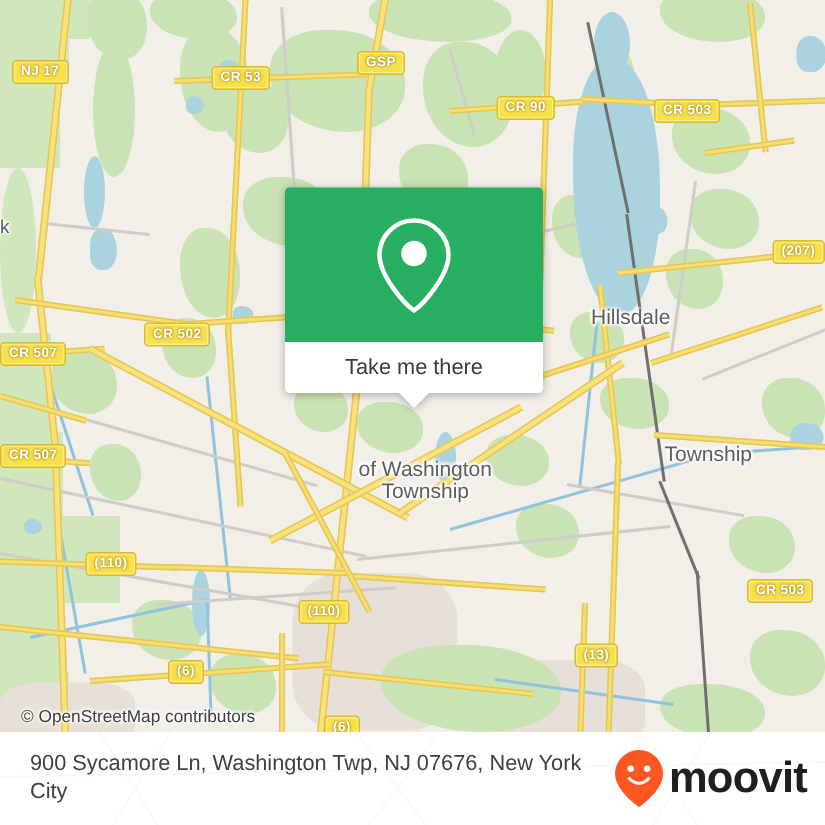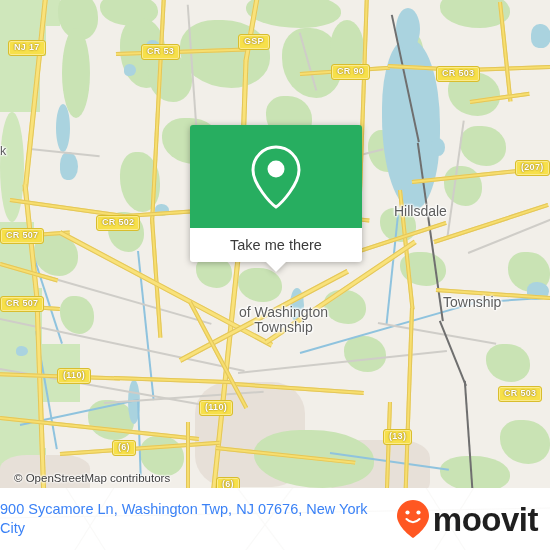--- a/index.html
+++ b/index.html
@@ -127,33 +127,34 @@
     z-index: 60;
     overflow: hidden;
   }
   #bottombar-bg {
     position: absolute; inset: 0;
     opacity: .10;
     pointer-events: none;
   }
   #address {
     position: relative;
+    margin-left: 20px;
     width: 390px;
     font-size: 14.5px;
     line-height: 19px;
-    color: #3b82f6;
+    color: #404040;
   }
   #brand {
     position: relative;
     display: flex; align-items: center;
     margin-left: auto; margin-right: 12px;
     gap: 3px;
   }
   #brand-text {
-    font-size: 33px;
+    font-size: 29px;
     font-weight: bold;
     color: #1f1f1f;
     letter-spacing: -.5px;
     line-height: 1;
   }
 </style>
 </head>
 <body>
 
 <div id="app">

